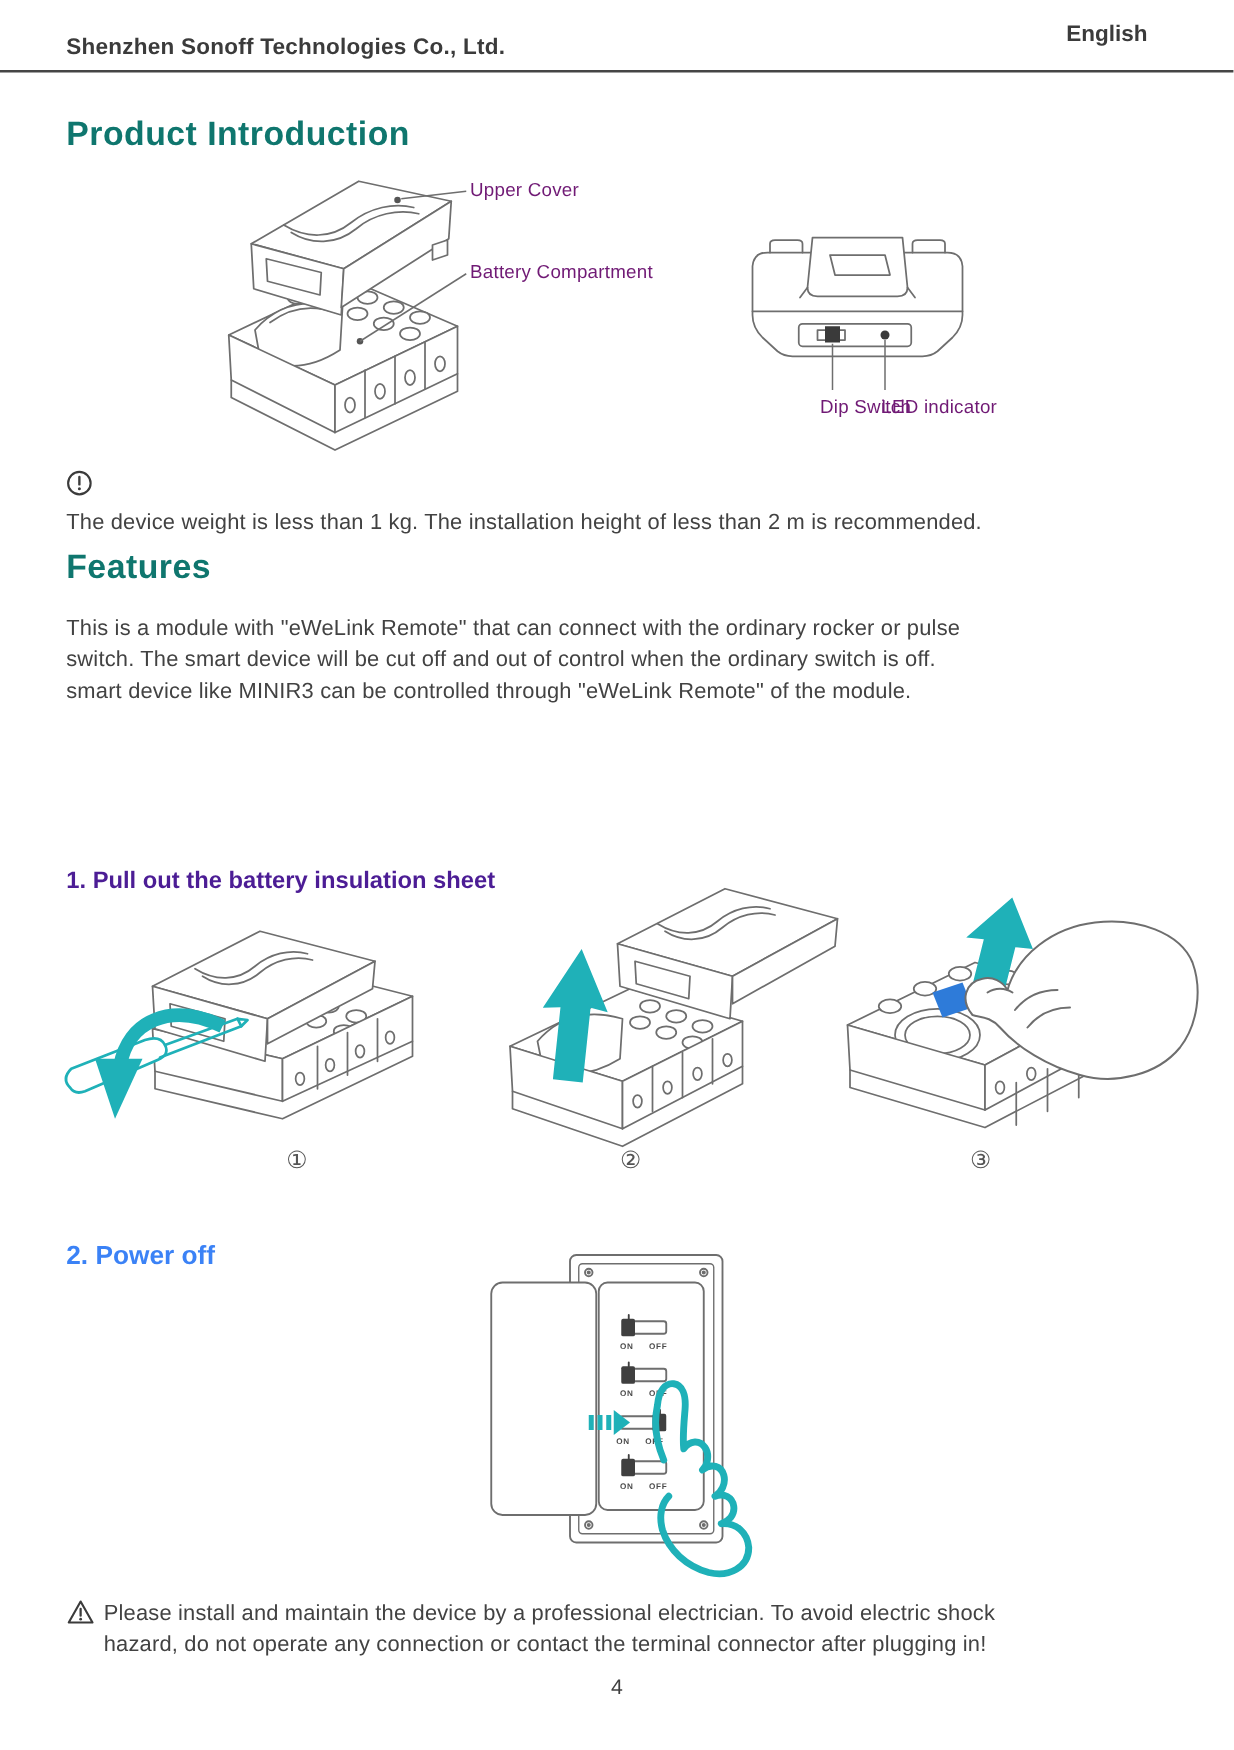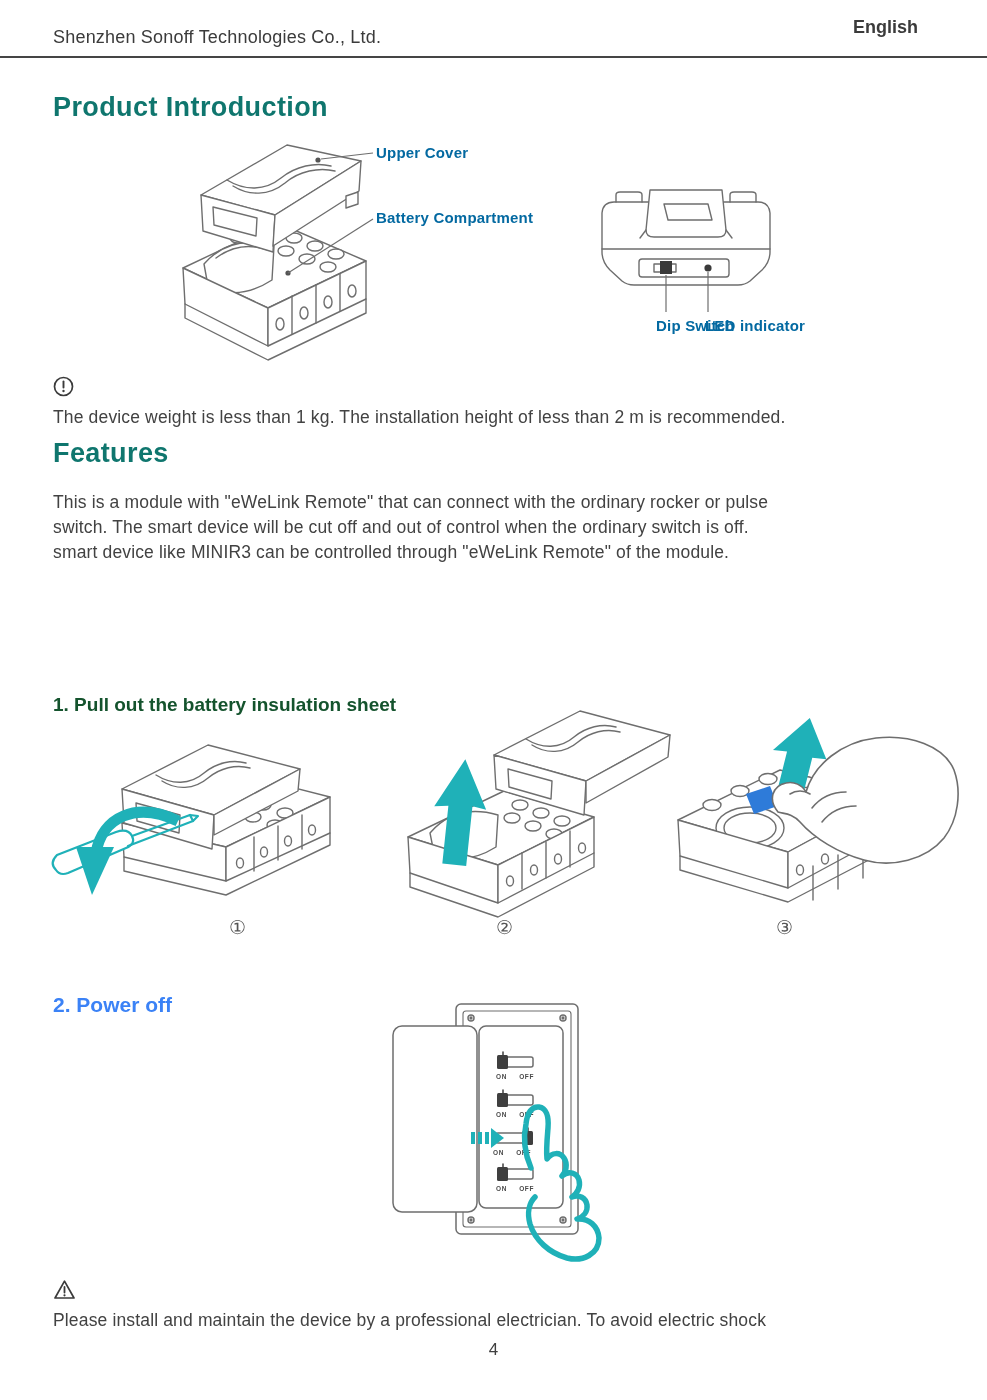--- a/index.html
+++ b/index.html
@@ -1,30 +1,30 @@
 <!DOCTYPE html>
 <html><head>
 <meta charset="utf-8">
 <style>
   html,body{margin:0;padding:0;background:#fff;}
   .page{position:relative;width:987px;height:1400px;background:#fff;overflow:hidden;
         font-family:"Liberation Sans",sans-serif;color:#3b3b3b;}
   .abs{position:absolute;}
-  .hdr-company{left:53px;top:27px;font-size:18px;font-weight:400;letter-spacing:.2px;}
+  .hdr-company{left:53px;top:27px;font-size:18px;font-weight:700;letter-spacing:.2px;}
   .hdr-lang{left:853px;top:17px;font-size:18px;font-weight:700;}
   .hdr-rule{left:0;top:56px;width:987px;height:2px;background:#454545;}
   .h1{font-size:27px;font-weight:700;letter-spacing:.4px;color:#0f766e;}
-  .fig-label{font-size:15px;color:#0369a1;letter-spacing:.2px;font-weight:bold;}
+  .fig-label{font-size:15px;color:#701a75;letter-spacing:.2px;}
   .body-txt{font-size:17.5px;line-height:25px;letter-spacing:.15px;color:#424242;}
   .note-row{display:flex;align-items:flex-start;gap:8px;flex-direction:column;}
   .note-icon{flex:0 0 auto;margin-top:1px;}
-  .step-label{font-size:19px;font-weight:700;color:#14532d;}
+  .step-label{font-size:19px;font-weight:700;color:#4c1d95;}
   .step2-label{font-size:21px;font-weight:700;color:#3b82f6;}
   .fig-num{font-size:19px;color:#555;}
-  .warn-row{display:flex;align-items:flex-start;gap:7px;flex-direction:column;}
+  .warn-row{display:flex;align-items:flex-start;gap:7px;}
   .page-num{left:0;top:1340px;width:987px;text-align:center;font-size:17px;color:#3f3f3f;}
   svg{display:block;}
   .onoff{font-size:6.5px;font-weight:700;letter-spacing:.6px;fill:#4a4a4a;
          font-family:"Liberation Sans",sans-serif;}
 </style>
 </head>
 <body>
 
 <div class="page">
 
@@ -279,18 +279,19 @@
   </svg>
 
   <div class="abs warn-row" style="left:53px;top:1278px;width:910px;">
     <svg width="23" height="22" viewBox="0 0 23 22" style="margin-top:1px;">
       <path d="M11.5,2.2 L21,19 L2,19 Z" fill="none" stroke="#3b3b3b" stroke-width="1.7" stroke-linejoin="round"></path>
       <path d="M11.5,8 L11.5,13.5" stroke="#3b3b3b" stroke-width="1.8" stroke-linecap="round"></path>
       <circle cx="11.5" cy="16.3" r="1.1" fill="#3b3b3b"></circle>
     </svg>
     <div class="body-txt">
       <div>Please install and maintain the device by a professional electrician. To avoid electric shock</div>
+      <div>hazard, do not operate any connection or contact the terminal connector after plugging in!</div>
     </div>
   </div>
 
   <div class="abs page-num">4</div>
 
 </div>
 
 </body></html>

